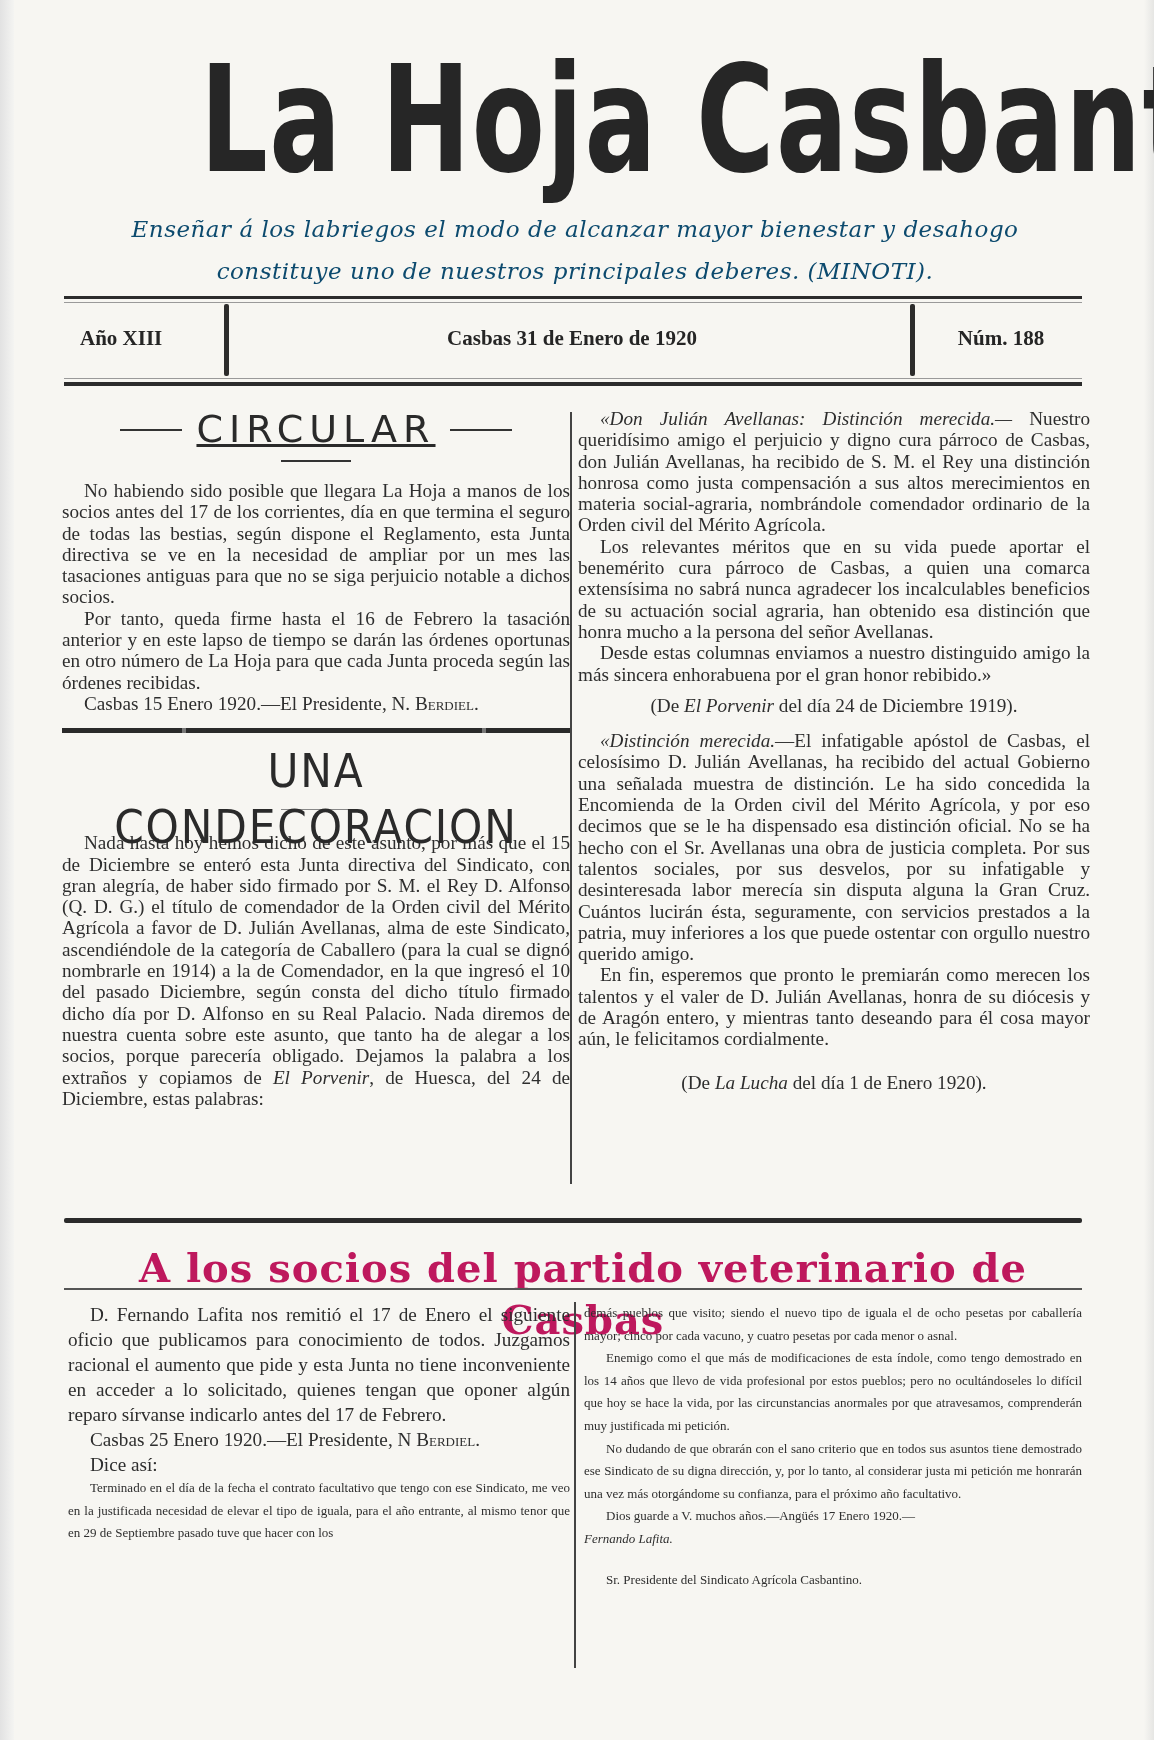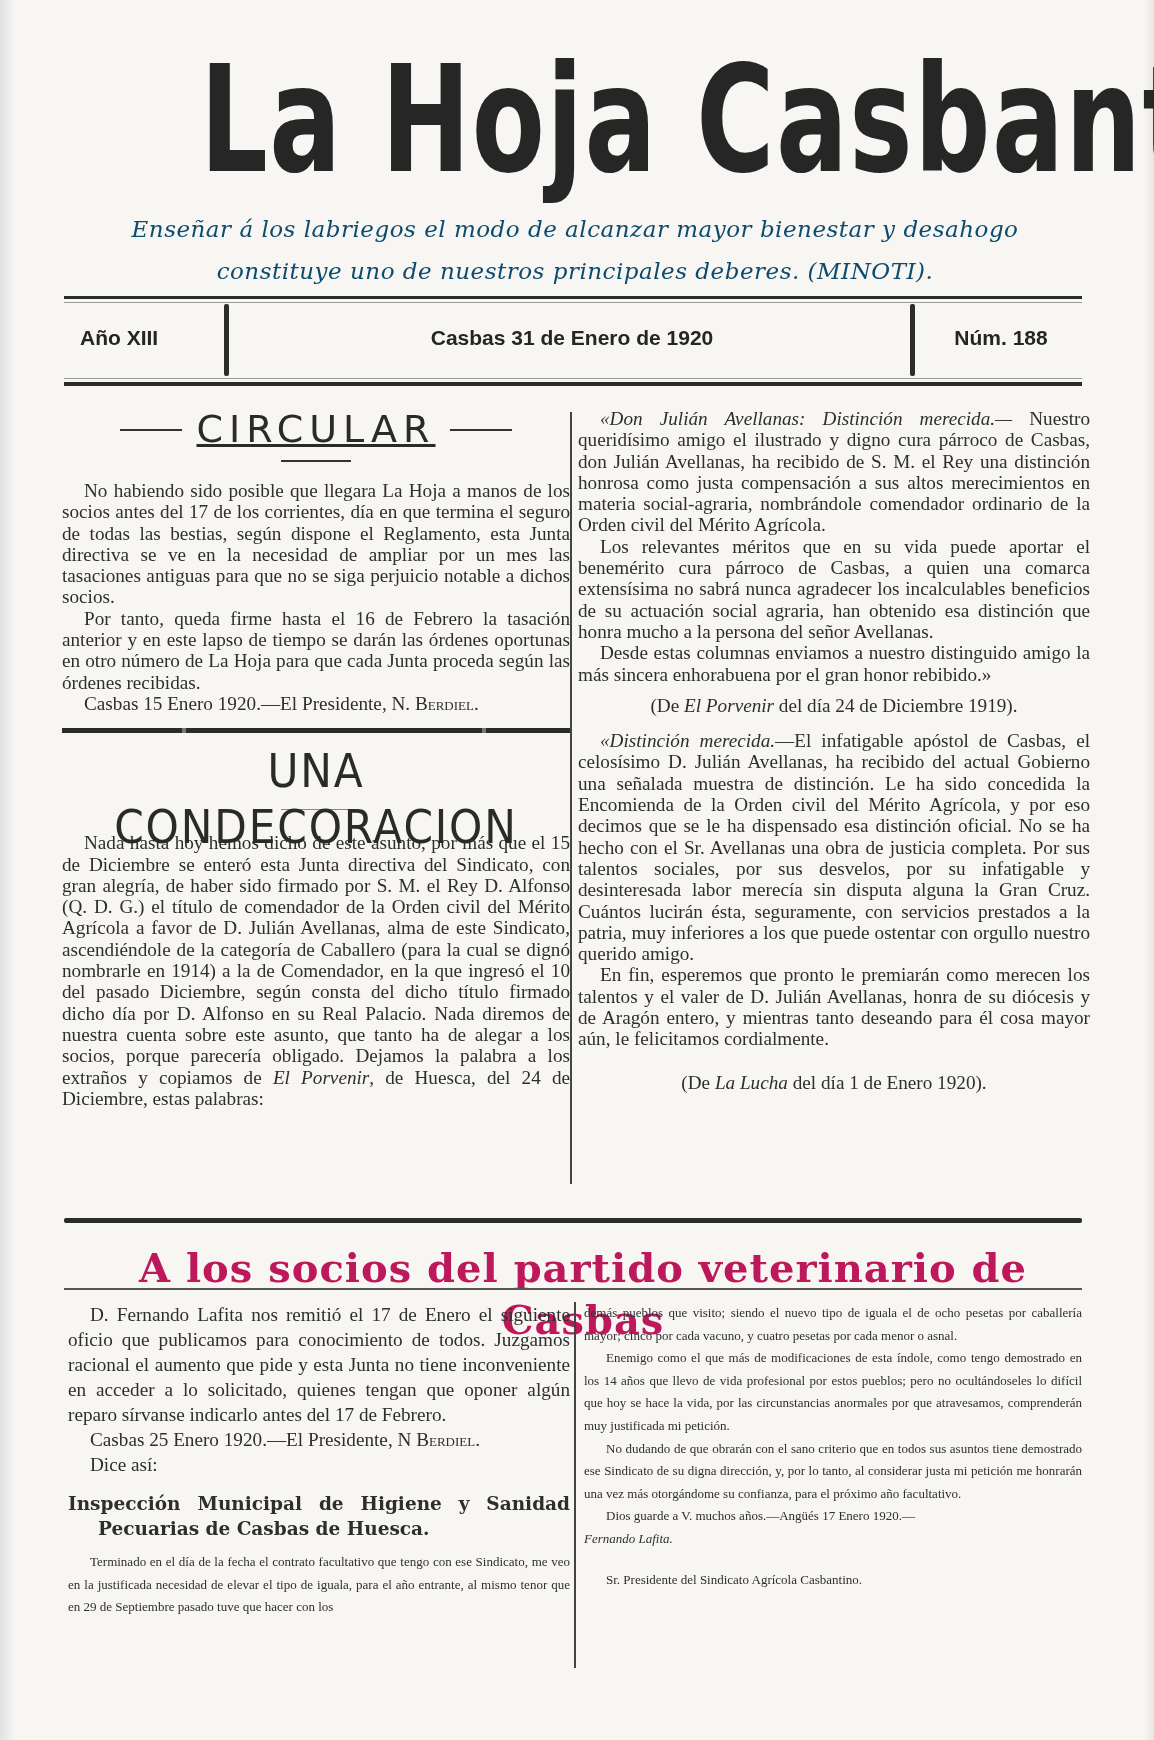--- a/index.html
+++ b/index.html
@@ -54,21 +54,21 @@
   .rule { position: absolute; left: 0; right: 0; background: #2c2c2c; }
   .rule-top { top: 0; height: 3px; }
   .rule-top2 { top: 6px; height: 1px; background: #9a9a9a; }
   .rule-bot { bottom: 0; height: 4px; }
   .rule-bot2 { bottom: 7px; height: 1px; background: #9a9a9a; }
   .vsep { position: absolute; top: 8px; width: 5px; height: 72px; background: #2c2c2c; border-radius: 2px; }
   .vsep-1 { left: 160px; }
   .vsep-2 { left: 846px; }
   .issue-cell {
     position: absolute; top: 30px;
-    font-family: Liberation Sans, sans-serif; font-weight: bold;
+    font-family: Liberation Serif, serif; font-weight: bold;
     font-size: 21px; color: #252525;
   }
   .issue-year { left: 16px; }
   .issue-date { left: 170px; width: 676px; text-align: center; }
   .issue-num { left: 862px; width: 150px; text-align: center; }
 
   
   .col {
     position: absolute;
     font-family: "Liberation Serif", serif;
@@ -194,21 +194,21 @@
     </p>
   </article>
 </section>
 
 <div class="col-divider"></div>
 
 <section class="col col-right">
   <article>
     <p>
       <em>«Don Julián Avellanas: Distinción merecida.—</em>
-      <span>Nuestro queridísimo amigo el ilustrado y digno cura párroco de Casbas, don Julián Avellanas, ha recibido de S. M. el Rey una distinción honrosa como justa compensación a sus altos merecimientos en materia social-agraria, nombrándole comendador ordinario de la Orden civil del Mérito Agrícola.</span>
+      <span>Nuestro queridísimo amigo el perjuicio y digno cura párroco de Casbas, don Julián Avellanas, ha recibido de S. M. el Rey una distinción honrosa como justa compensación a sus altos merecimientos en materia social-agraria, nombrándole comendador ordinario de la Orden civil del Mérito Agrícola.</span>
     </p>
     <p>Los relevantes méritos que en su vida puede aportar el benemérito cura párroco de Casbas, a quien una comarca extensísima no sabrá nunca agradecer los incalculables beneficios de su actuación social agraria, han obtenido esa distinción que honra mucho a la persona del señor Avellanas.</p>
     <p>Desde estas columnas enviamos a nuestro distinguido amigo la más sincera enhorabuena por el gran honor rebibido.»</p>
     <p class="source-line">
       <span>(De </span><em>El Porvenir</em><span> del día 24 de Diciembre 1919).</span>
     </p>
   </article>
 
   <article>
     <p>
@@ -224,21 +224,20 @@
 <div class="wide-rule"></div>
 <h2 class="wide-heading">A los socios del partido veterinario de Casbas</h2>
 <div class="wide-heading-rule"></div>
 
 <section class="col col-b-left">
   <p>D. Fernando Lafita nos remitió el 17 de Enero el siguiente oficio que publicamos para conocimiento de todos. Juzgamos racional el aumento que pide y esta Junta no tiene inconveniente en acceder a lo solicitado, quienes tengan que oponer algún reparo sírvanse indicarlo antes del 17 de Febrero.</p>
   <p class="signature">
     <span>Casbas 25 Enero 1920.—El Presidente, N </span><span class="sc">Berdiel.</span>
   </p>
   <p>Dice así:</p>
-  <h3 class="subhead">Inspección Municipal de Higiene y Sanidad Pecuarias de Casbas de Huesca.</h3>
   <div class="small-body">
     <p>Terminado en el día de la fecha el contrato facultativo que tengo con ese Sindicato, me veo en la justificada necesidad de elevar el tipo de iguala, para el año entrante, al mismo tenor que en 29 de Septiembre pasado tuve que hacer con los</p>
   </div>
 </section>
 
 <div class="col-b-divider"></div>
 
 <section class="col col-b-right small-body">
   <p style="text-indent:0">demás pueblos que visito; siendo el nuevo tipo de iguala el de ocho pesetas por caballería mayor; cinco por cada vacuno, y cuatro pesetas por cada menor o asnal.</p>
   <p>Enemigo como el que más de modificaciones de esta índole, como tengo demostrado en los 14 años que llevo de vida profesional por estos pueblos; pero no ocultándoseles lo difícil que hoy se hace la vida, por las circunstancias anormales por que atravesamos, comprenderán muy justificada mi petición.</p>

